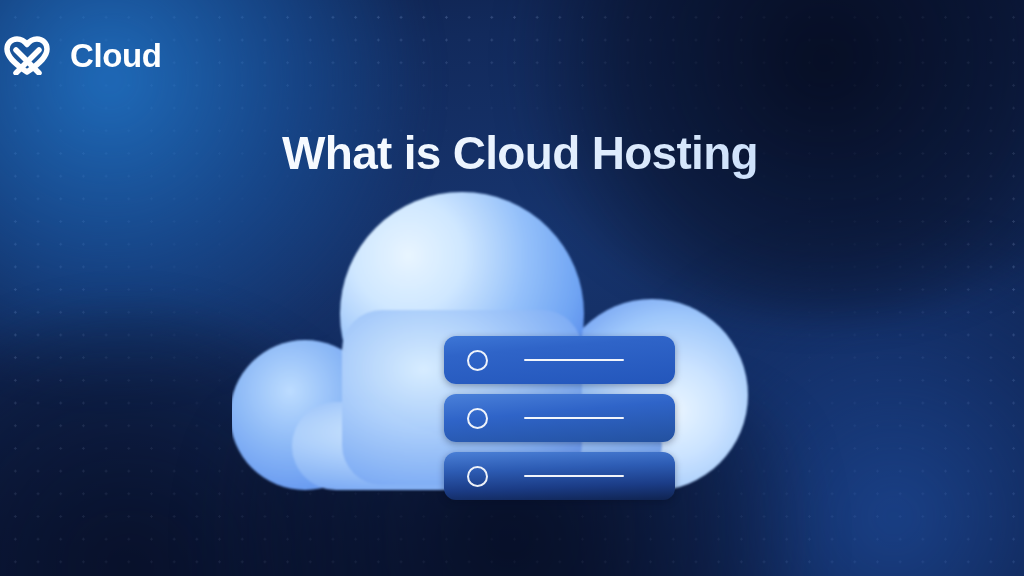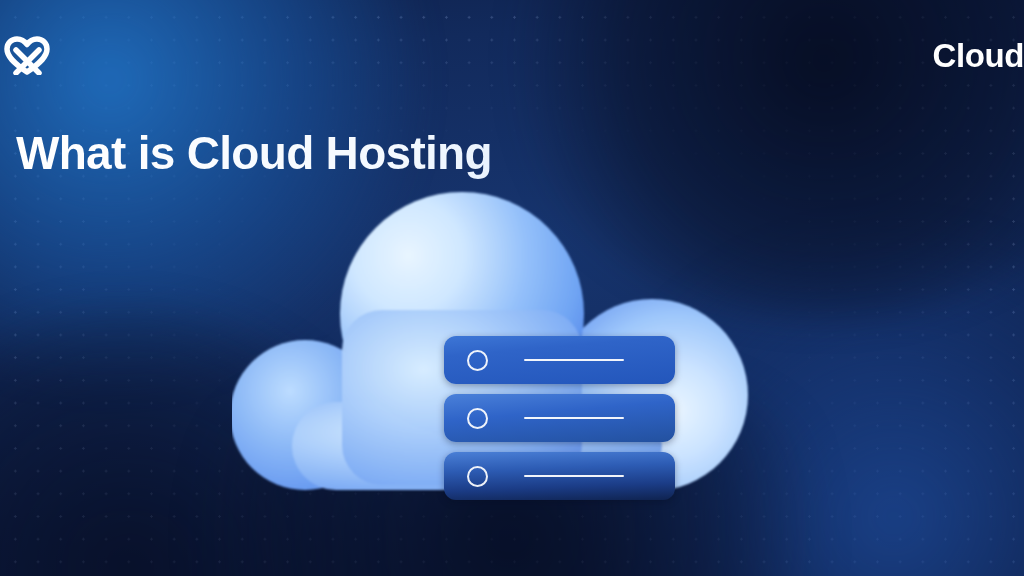--- a/index.html
+++ b/index.html
@@ -87,38 +87,38 @@
     filter: blur(20px);
   }
 
   
   .logo-row {
     position: absolute;
     top: 32px;
     left: 4px; right: 0;
     display: flex;
     align-items: center;
-    justify-content: space-between;
+    justify-content: flex-start;
     gap: 20px;
     height: 46px;
   }
   .logo-mark { width: 46px; height: 40px; display:block; }
   .logo-word {
     color: #ffffff;
     font-size: 33px;
     font-weight: 700;
     letter-spacing: -0.4px;
     line-height: 1;
   }
 
   .headline {
     position: absolute;
     top: 96px;
     left: 16px; right: 0;
-    text-align: left;
+    text-align: center;
     font-size: 46px;
     font-weight: 600;
     letter-spacing: -0.7px;
     line-height: 1.15;
     background: linear-gradient(100deg, #ffffff 0%, #f4f9ff 38%, #cfe2fb 72%, #afd0f7 100%);
     -webkit-background-clip: text;
     background-clip: text;
     color: transparent;
     -webkit-text-fill-color: transparent;
   }

